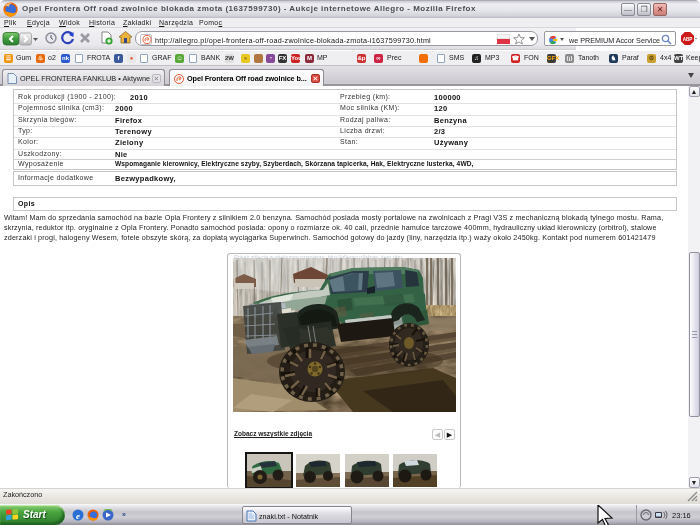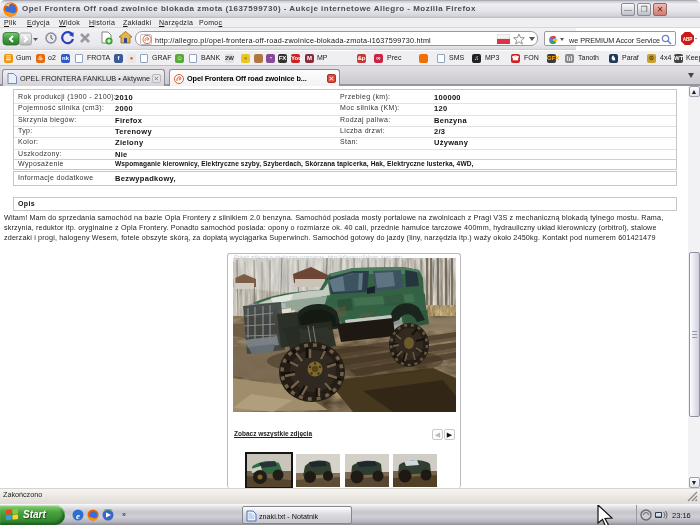--- a/index.html
+++ b/index.html
@@ -24,21 +24,21 @@
 #searchfield{left:544px;top:3px;width:132px;height:15px;background:#fff;border:1px solid #9a98a0;border-radius:2px;}
 #searchtext{left:24px;top:3.5px;font-size:7.2px;color:#222;white-space:nowrap;}
 
 #bookbar{left:0;top:51px;width:700px;height:15px;background:#efeef1;border-bottom:1px solid #c2c0c5;}
 .bm{position:absolute;top:3px;height:9px;font-size:7px;color:#1a1a1a;white-space:nowrap;}
 .bi{position:absolute;top:2.5px;width:9px;height:9px;border-radius:2px;font-size:6px;font-weight:bold;color:#fff;text-align:center;line-height:9px;}
 
 #tabbar{left:0;top:66px;width:700px;height:20px;background:linear-gradient(180deg,#e2e0e5,#cbc9cf);border-bottom:2px solid #97959b;}
 .tab{position:absolute;top:3px;height:17px;border:1px solid #8e8c94;border-bottom:none;border-radius:3px 3px 0 0;font-size:7.3px;color:#222;}
 #tab1{left:2px;width:163px;background:linear-gradient(180deg,#f0eff2,#d5d3d8);}
-#tab2{left:169px;width:171px;background:linear-gradient(180deg,#fdfdfd,#f3f2f4);color:#000;}
+#tab2{left:169px;width:155px;background:linear-gradient(180deg,#fdfdfd,#f3f2f4);color:#000;}
 .tabtxt{position:absolute;left:17px;top:4px;white-space:nowrap;}
 .tclose{position:absolute;right:3px;top:3.5px;width:9px;height:9px;border-radius:2px;font-size:7px;line-height:8px;text-align:center;}
 
 #content{left:0;top:86px;width:688px;height:402px;background:#fff;overflow:hidden;}
 .pbox{position:absolute;border:1px solid #c6c6c6;background:#fff;}
 .plabel{position:absolute;font-size:7px;letter-spacing:0.35px;color:#333;white-space:nowrap;}
 .pval{position:absolute;font-size:7.5px;letter-spacing:0.3px;font-weight:bold;color:#111;white-space:nowrap;}
 .sep{position:absolute;left:0;width:100%;height:1px;background:#e2e2e2;}
 #desc{position:absolute;left:4px;top:127px;width:682px;font-size:7.2px;color:#222;line-height:10px;letter-spacing:.16px;white-space:nowrap;}
 
@@ -433,21 +433,21 @@
       <rect width="44" height="33" fill="#d0cdc6"></rect>
         <rect y="17" width="44" height="16" fill="#776449"></rect>
       <path d="M0 24 L44 21 L44 33 L0 33Z" fill="#514026"></path>
       <path d="M6 11 C14 5 31 5 37 10 L38 19 L5 21Z" fill="#313e32"></path>
       <path d="M11 7 L24 6 L26 11 L13 12Z" fill="#cfd8dc"></path>
       <ellipse cx="12" cy="22" rx="6.5" ry="6.5" fill="#1e1812"></ellipse>
         <ellipse cx="33" cy="21" rx="5.5" ry="5.5" fill="#1e1812"></ellipse>
     </svg>
   </div>
 <div class="plabel" style="left: 18px; top: 7px;">Rok produkcji (1900 - 2100):</div>
-    <div class="pval" style="left: 115px; top: 7px;">2010</div>
+    <div class="pval" style="left: 130px; top: 7px;">2010</div>
     <div class="plabel" style="left: 18px; top: 18.3px;">Pojemność silnika (cm3):</div>
     <div class="pval" style="left: 115px; top: 18.3px;">2000</div>
     <div class="plabel" style="left: 18px; top: 29.6px;">Skrzynia biegów:</div>
     <div class="pval" style="left: 115px; top: 29.6px;">Firefox</div>
     <div class="plabel" style="left: 18px; top: 40.9px;">Typ:</div>
     <div class="pval" style="left: 115px; top: 40.9px;">Terenowy</div>
     <div class="plabel" style="left: 18px; top: 52.2px;">Kolor:</div>
     <div class="pval" style="left: 115px; top: 52.2px;">Zielony</div>
     <div class="plabel" style="left: 18px; top: 63.5px;">Uszkodzony:</div>
     <div class="pval" style="left: 115px; top: 63.5px;">Nie</div>

